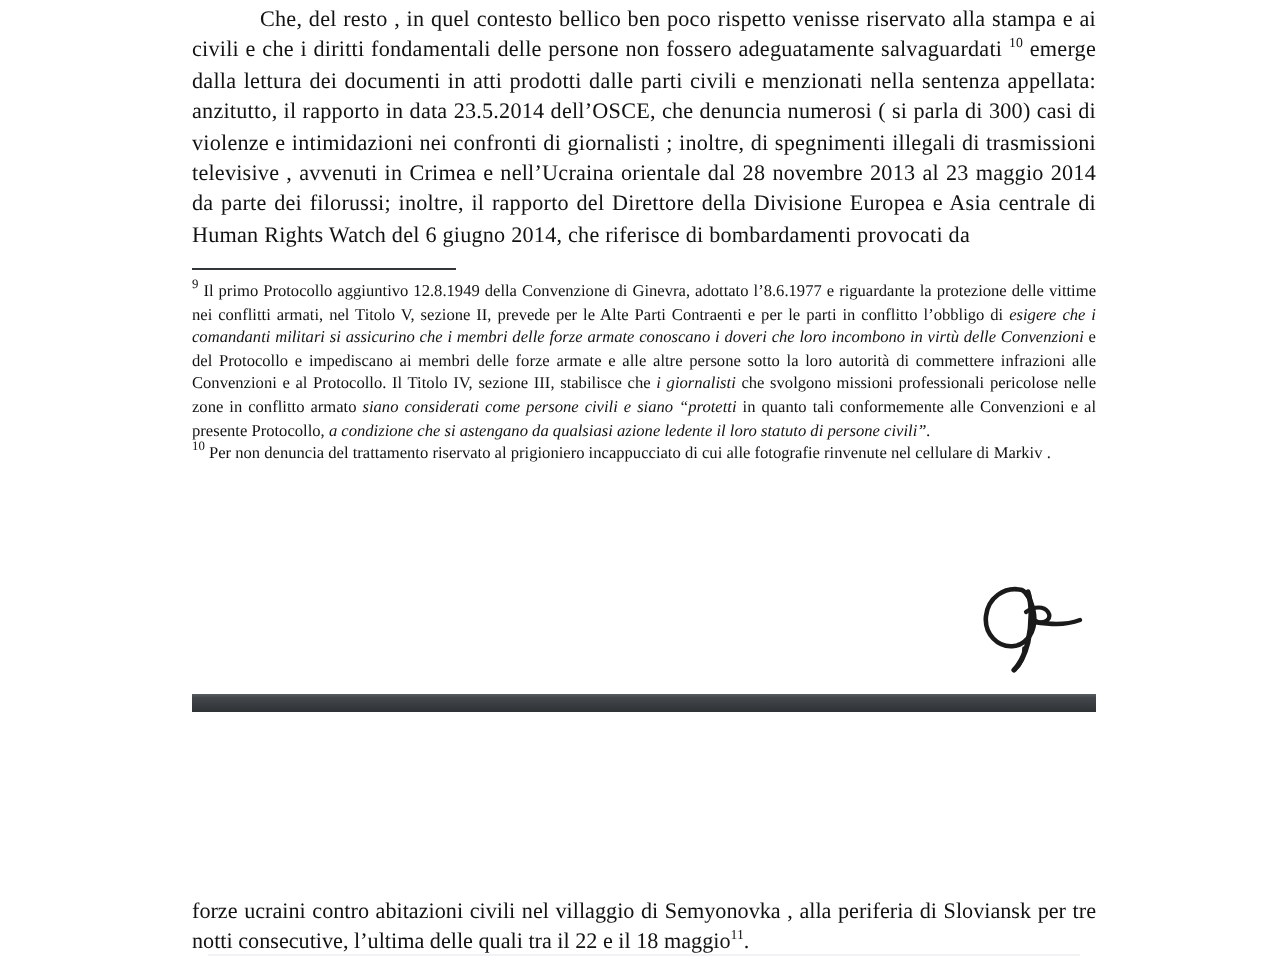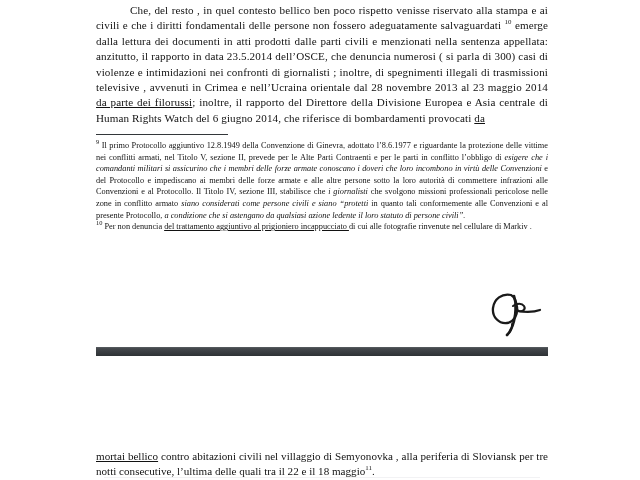--- a/index.html
+++ b/index.html
@@ -75,21 +75,21 @@
     line-height: 0;
   }
 
   sup.marker {
     font-size: 0.62em;
     vertical-align: super;
     line-height: 0;
   }
 
   em { font-style: italic; }
-  .u { text-decoration: underline; text-underline-offset: 1px; }
+  .u { text-underline-offset: 1px; }
 
   
   .signature {
     position: absolute;
     left: 483px;
     top: 286px;
     width: 68px;
     height: 52px;
   }
   .signature svg { display: block; }
@@ -143,39 +143,39 @@
       <span class="indent"></span><span>Che, del resto , in quel contesto bellico  ben poco rispetto venisse riservato alla stampa e ai civili  e che i diritti fondamentali delle persone non fossero adeguatamente salvaguardati </span><sup class="marker">10</sup><span> emerge  dalla lettura dei documenti in atti prodotti dalle parti civili e menzionati nella sentenza appellata: anzitutto, il rapporto in data 23.5.2014 dell’OSCE, che denuncia numerosi ( si parla di 300)  casi di violenze e intimidazioni nei confronti di giornalisti ;  inoltre,   di spegnimenti illegali di trasmissioni   televisive , avvenuti in Crimea e nell’Ucraina  orientale  dal 28 novembre 2013 al 23 maggio 2014 </span><span class="u">da parte dei filorussi</span><span>; inoltre, il rapporto del Direttore   della Divisione Europea e Asia centrale di Human Rights Watch  del 6 giugno 2014, che riferisce di bombardamenti provocati </span><span class="u">da</span>
     </div>
 
     <div class="fn-rule"></div>
 
     <div class="footnotes">
       <p>
         <span class="fnum">9</span><span> Il primo  Protocollo aggiuntivo 12.8.1949 della Convenzione   di Ginevra, adottato l’8.6.1977 e riguardante la protezione delle vittime nei conflitti armati, nel Titolo V, sezione II, prevede  per le Alte Parti Contraenti e per le parti in conflitto  l’obbligo di </span><em>esigere che i comandanti militari si assicurino che i membri delle forze armate conoscano i doveri che loro incombono in virtù delle Convenzioni</em><span> e del Protocollo e impediscano ai membri delle forze armate  e alle altre persone sotto la loro autorità di commettere infrazioni alle Convenzioni e al Protocollo. Il Titolo IV, sezione III, stabilisce che  </span><em>i giornalisti</em><span> che svolgono missioni professionali pericolose nelle zone in conflitto armato </span><em>siano considerati come persone civili e siano “protetti</em><span> in quanto  tali conformemente alle Convenzioni e al presente Protocollo, </span><em>a condizione che si astengano da qualsiasi azione ledente il loro statuto di persone civili”.</em>
       </p>
       <p>
-        <span class="fnum">10</span><span> Per non denuncia </span><span class="u">del trattamento aggiuntivo al prigioniero incappucciato </span><span> di cui alle fotografie rinvenute nel cellulare di Markiv .</span>
+        <span class="fnum">10</span><span> Per non denuncia </span><span class="u">del trattamento riservato al prigioniero incappucciato </span><span> di cui alle fotografie rinvenute nel cellulare di Markiv .</span>
       </p>
     </div>
 
     <div class="signature">
       <svg width="68" height="52" viewBox="0 0 68 52" xmlns="http://www.w3.org/2000/svg">
         <g fill="none" stroke="#1a1a1a" stroke-linecap="round" stroke-linejoin="round">
           <path d="M28 9 C19 7, 11 13, 10 22 C9 31, 16 38, 24 37 C31 36, 35 29, 34 21 C33 14, 30 10, 28 9 Z" stroke-width="2.3"></path>
           <path d="M31 10 C33 16, 33 26, 31 35 C29 43, 26 47, 24 49" stroke-width="2.6"></path>
           <path d="M30 20 C34 17, 39 17, 41 20 C43 23, 40 26, 36 25 C33 24, 32 22, 33 20" stroke-width="2.1"></path>
           <path d="M34 25 C41 26, 49 27, 57 24" stroke-width="2.2"></path>
           <path d="M24 49 C27 47, 29 43, 29 38" stroke-width="1.8"></path>
         </g>
       </svg>
     </div>
   </div>
 
   <div class="separator-bar"></div>
 
   <div class="scan-bottom">
     <div class="bottom-text">
-      <span class="u">mortai bellico</span><span> contro abitazioni civili nel villaggio di  Semyonovka , alla periferia di Sloviansk per tre notti consecutive, l’ultima delle quali tra il 22 e il 18 maggio</span><sup class="marker">11</sup><span>.</span>
+      <span class="u">forze ucraini</span><span> contro abitazioni civili nel villaggio di  Semyonovka , alla periferia di Sloviansk per tre notti consecutive, l’ultima delle quali tra il 22 e il 18 maggio</span><sup class="marker">11</sup><span>.</span>
     </div>
     <div class="faint-edge"></div>
   </div>
 
 </div>
 
 </body></html>

